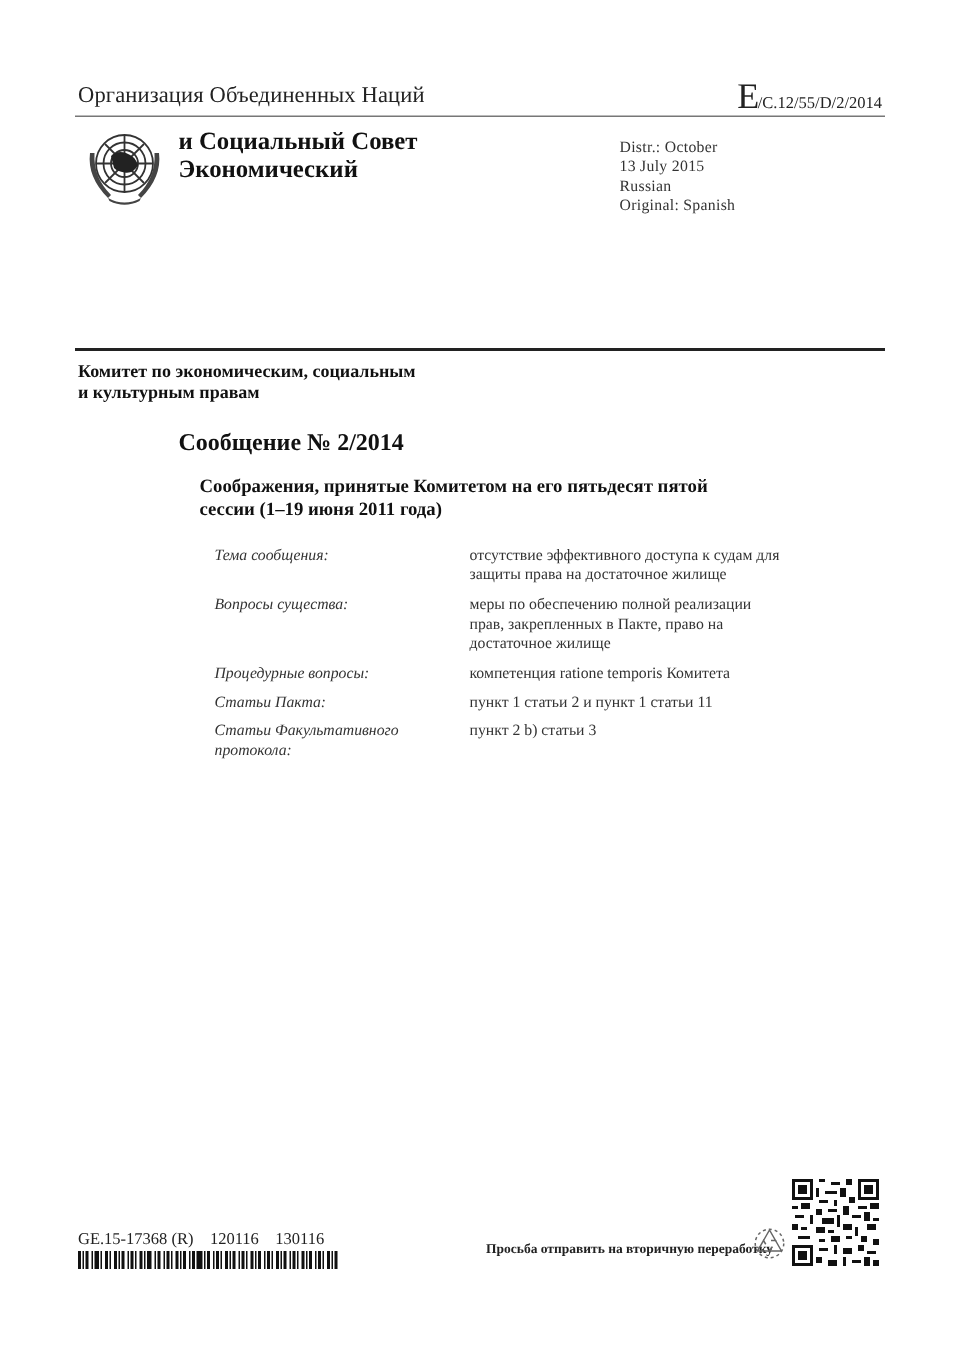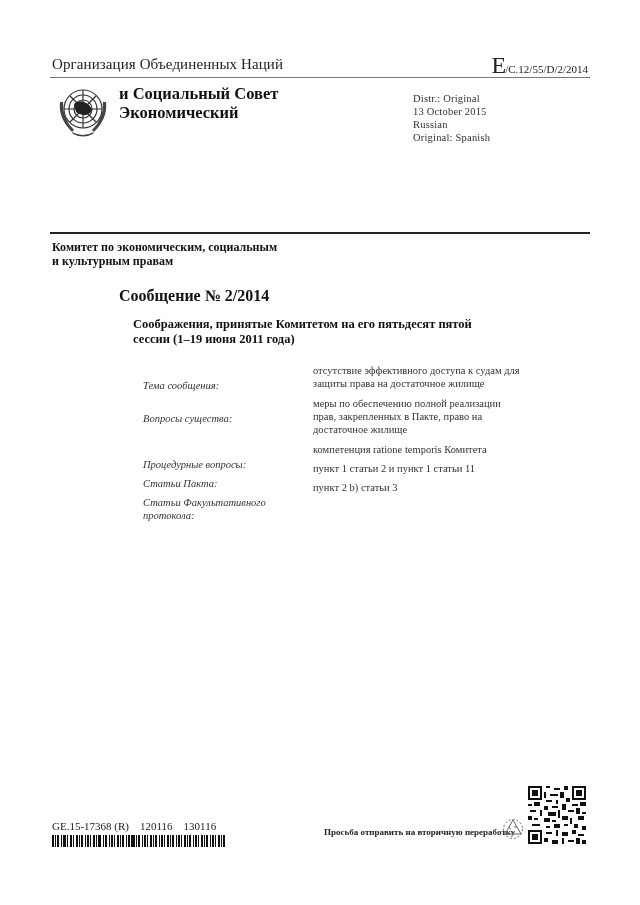--- a/index.html
+++ b/index.html
@@ -13,21 +13,21 @@
     .symbol .big { font-size: 24px; letter-spacing: -1px; }
     .hr-top { left: 50px; top: 77px; width: 540px; height: 1px; background: #777; }
     .emblem { left: 54px; top: 82px; width: 58px; height: 58px; }
     .council { left: 119px; top: 84px; font-size: 16.5px; font-weight: bold; line-height: 19px; color: #111; }
     .distr { left: 413px; top: 92px; font-size: 10.5px; line-height: 13px; color: #333; letter-spacing: 0.2px; }
     .hr-mid { left: 50px; top: 232px; width: 540px; height: 2px; background: #222; }
     .committee { left: 52px; top: 240px; font-size: 12px; font-weight: bold; line-height: 14px; color: #111; }
     .comm-title { left: 119px; top: 287px; font-size: 16px; font-weight: bold; color: #111; }
     .views { left: 133px; top: 317px; font-size: 12.5px; font-weight: bold; line-height: 15px; color: #111; }
     .meta-row { position: absolute; left: 143px; width: 400px; font-size: 10.5px; line-height: 13px; color: #333; }
-    .meta-row .lbl { position: absolute; left: 0; width: 150px; font-style: italic; margin-top: 15px; }
+    .meta-row .lbl { position: absolute; left: 0; width: 150px; font-style: italic; }
     .meta-row .val { position: absolute; left: 170px; width: 210px; }
     .footer-code { left: 52px; top: 820px; font-size: 11px; color: #222; white-space: pre; }
     .barcode { left: 52px; top: 833px; width: 175px; height: 12px; }
     .recycle-text { left: 292px; top: 827px; font-size: 9px; font-weight: bold; color: #222; margin-left: 32px; }
     .recycle-icon { left: 502px; top: 818px; width: 22px; height: 22px; }
     .qr { left: 528px; top: 786px; width: 58px; height: 58px; }
   </style>
 </head>
 <body>
 
@@ -55,22 +55,22 @@
     </g>
   </svg>
 </div>
 
 <div class="abs council">
   <div>и Социальный Совет</div>
   <div>Экономический</div>
 </div>
 
 <div class="abs distr">
-  <div>Distr.: Original</div>
-  <div>13 October 2015</div>
+  <div>Distr.: October</div>
+  <div>13 July 2015</div>
   <div>Russian</div>
   <div>Original: Spanish</div>
 </div>
 
 <div class="abs hr-mid"></div>
 
 <div class="abs committee">
   <div>Комитет по экономическим, социальным</div>
   <div>и культурным правам</div>
 </div>

